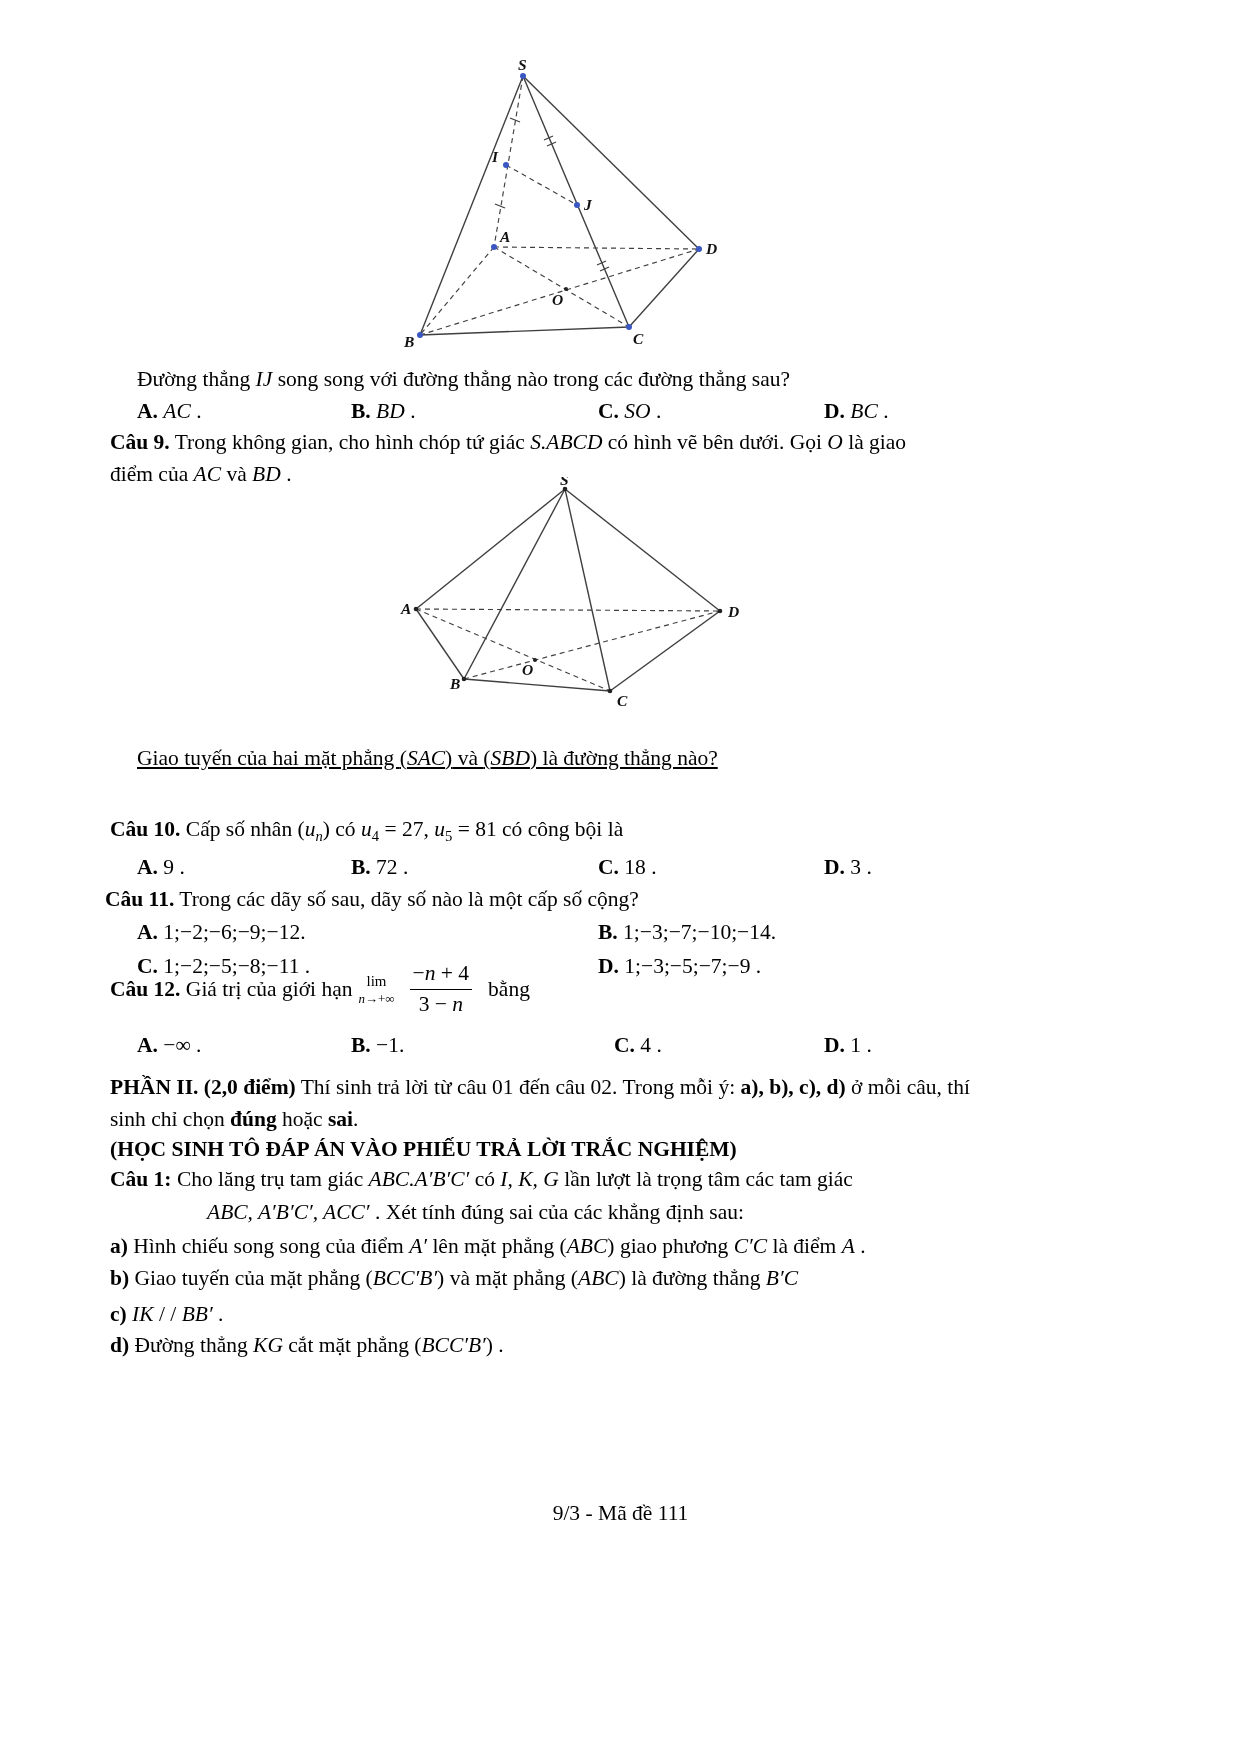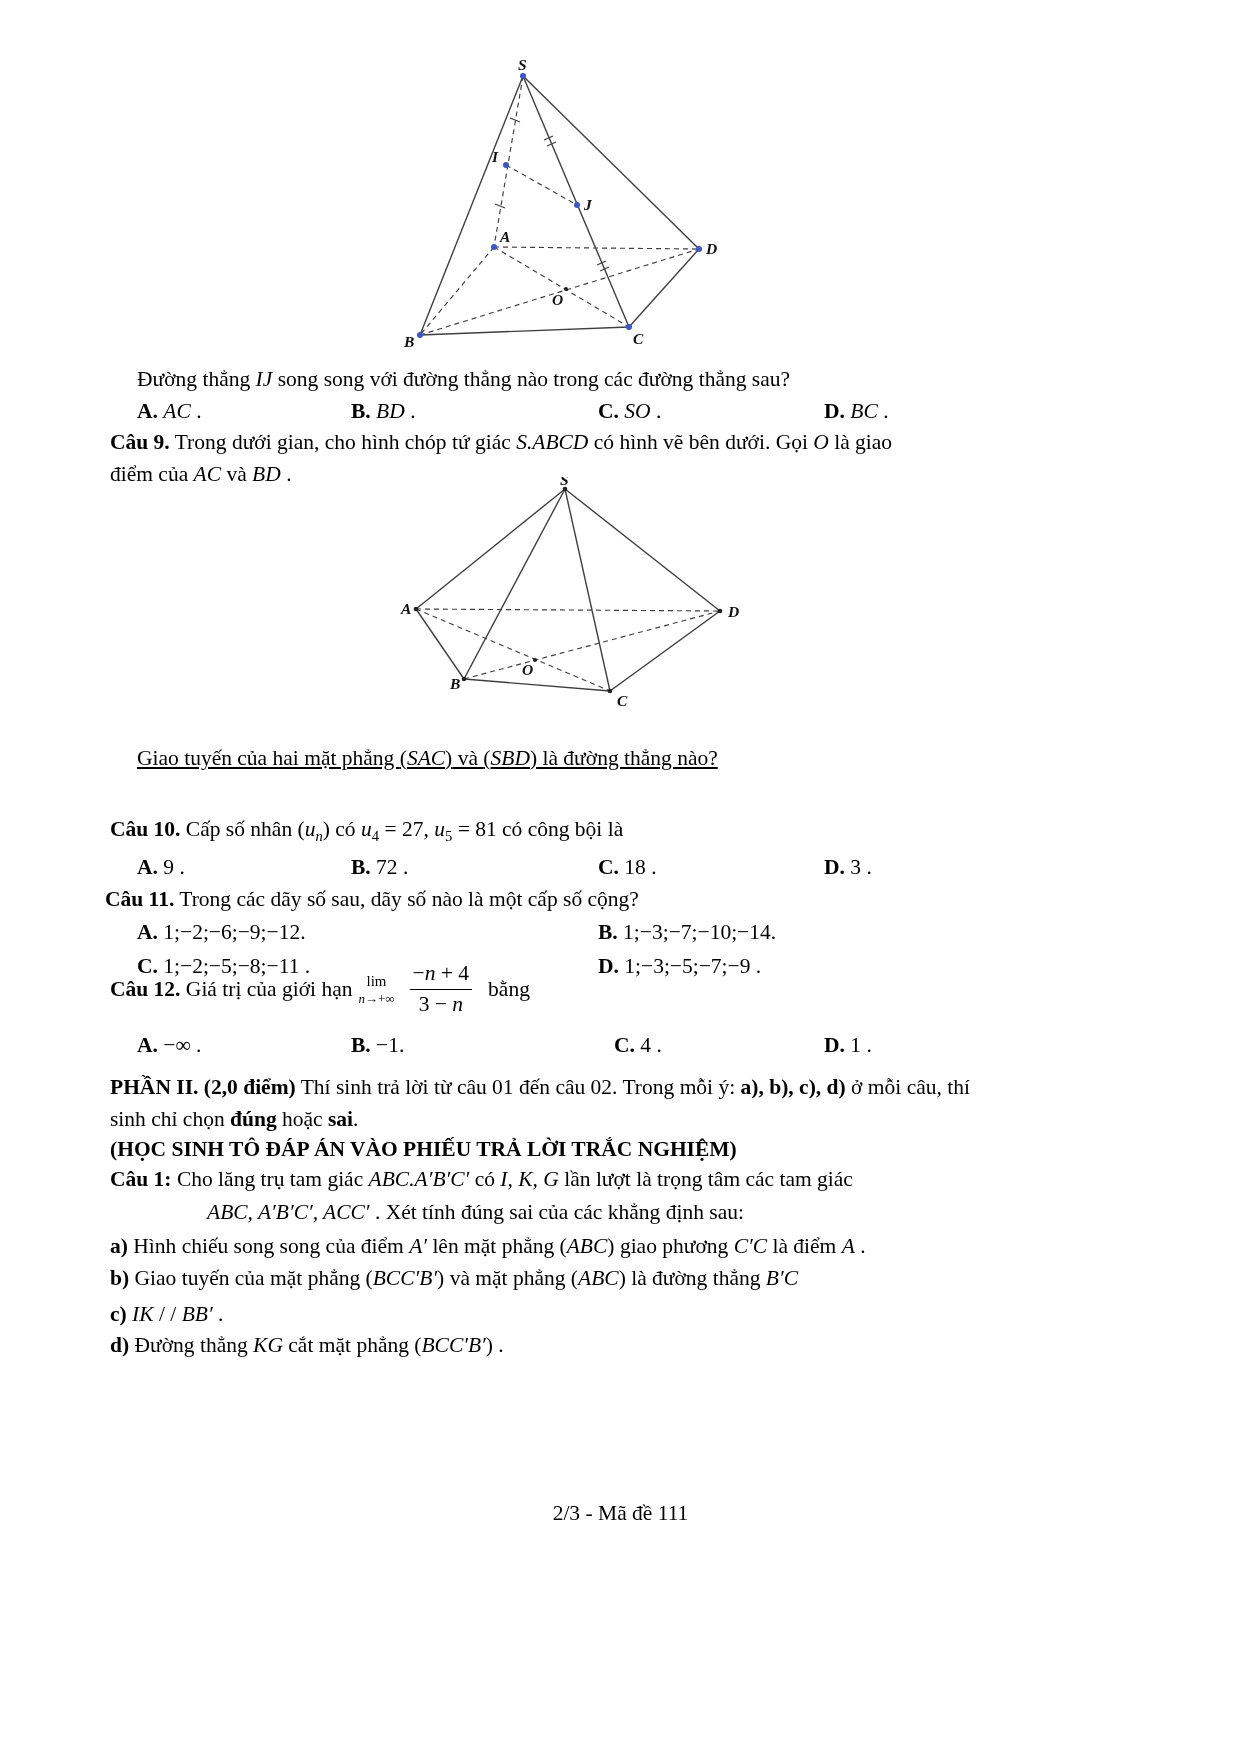--- a/index.html
+++ b/index.html
@@ -105,21 +105,21 @@
   </svg>
 
   <div class="abs line" style="left:137px; top:364px;text-align:right;"><span>Đường thẳng </span><span class="s-i">IJ</span><span>  song song với đường thẳng nào trong các đường thẳng sau?</span></div>
   <div class="optrow" style="left:110px; top:396px;">
     <span class="opt" style="left:27px;"><span class="s-b">A. </span><span class="s-i">AC</span><span> .</span></span>
     <span class="opt" style="left:241px;"><span class="s-b">B. </span><span class="s-i">BD</span><span> .</span></span>
     <span class="opt" style="left:488px;"><span class="s-b">C. </span><span class="s-i">SO</span><span> .</span></span>
     <span class="opt" style="left:714px;"><span class="s-b">D. </span><span class="s-i">BC</span><span> .</span></span>
   </div>
 
-  <div class="abs line" style="left:110px; top:427px;"><span class="s-b">Câu 9.</span><span> Trong dưới gian, cho hình chóp tứ giác </span><span class="s-i">S.ABCD</span><span>  có hình vẽ bên dưới. Gọi </span><span class="s-i">O</span><span>  là giao</span></div>
+  <div class="abs line" style="left:110px; top:427px;"><span class="s-b">Câu 9.</span><span> Trong không gian, cho hình chóp tứ giác </span><span class="s-i">S.ABCD</span><span>  có hình vẽ bên dưới. Gọi </span><span class="s-i">O</span><span>  là giao</span></div>
   <div class="abs line" style="left:110px; top:459px;"><span>điểm của </span><span class="s-i">AC</span><span>  và </span><span class="s-i">BD</span><span> .</span></div>
 
   <svg class="fig f2" style="left:398px; top:477px;" width="345" height="235" viewBox="0 0 345 235">
     <g class="solid">
       <line x1="167" y1="12" x2="18" y2="132"></line>
       <line x1="167" y1="12" x2="66" y2="202"></line>
       <line x1="167" y1="12" x2="212" y2="214"></line>
       <line x1="167" y1="12" x2="322" y2="134"></line>
       <line x1="18" y1="132" x2="66" y2="202"></line>
       <line x1="66" y1="202" x2="212" y2="214"></line>
@@ -194,15 +194,15 @@
   <div class="abs line" style="left:110px; top:1134px;"><span class="s-b">(HỌC SINH TÔ ĐÁP ÁN VÀO PHIẾU TRẢ LỜI TRẮC NGHIỆM)</span></div>
 
   <div class="abs line" style="left:110px; top:1164px;"><span class="s-b">Câu 1:</span><span>   Cho lăng trụ tam giác </span><span class="s-i">ABC.A′B′C′</span><span>  có  </span><span class="s-i">I, K, G</span><span>  lần lượt là trọng tâm các tam giác</span></div>
   <div class="abs line" style="left:207px; top:1197px;"><span class="s-i">ABC, A′B′C′, ACC′</span><span> . Xét tính đúng sai của các khẳng định sau:</span></div>
 
   <div class="abs line" style="left:110px; top:1231px;"><span class="s-b">a)</span><span> Hình chiếu song song của điểm </span><span class="s-i">A′</span><span>  lên mặt phẳng (</span><span class="s-i">ABC</span><span>) giao phương </span><span class="s-i">C′C</span><span>  là điểm </span><span class="s-i">A</span><span> .</span></div>
   <div class="abs line" style="left:110px; top:1263px;"><span class="s-b">b)</span><span> Giao tuyến của mặt phẳng </span><span>(</span><span class="s-i">BCC′B′</span><span>)</span><span> và mặt phẳng </span><span>(</span><span class="s-i">ABC</span><span>)</span><span> là đường thẳng </span><span class="s-i">B′C</span></div>
   <div class="abs line" style="left:110px; top:1299px;"><span class="s-b">c)</span><span> </span><span class="s-i">IK</span><span> / / </span><span class="s-i">BB′</span><span> .</span></div>
   <div class="abs line" style="left:110px; top:1330px;"><span class="s-b">d)</span><span> Đường thẳng </span><span class="s-i">KG</span><span>  cắt mặt phẳng </span><span>(</span><span class="s-i">BCC′B′</span><span>) .</span></div>
 
-  <div class="abs line footer" style="left:0; top:1498px;">2/3 - Mã đề 111</div>
+  <div class="abs line footer" style="left:0; top:1498px;">9/3 - Mã đề 111</div>
 
 </div>
 
 </body></html>

